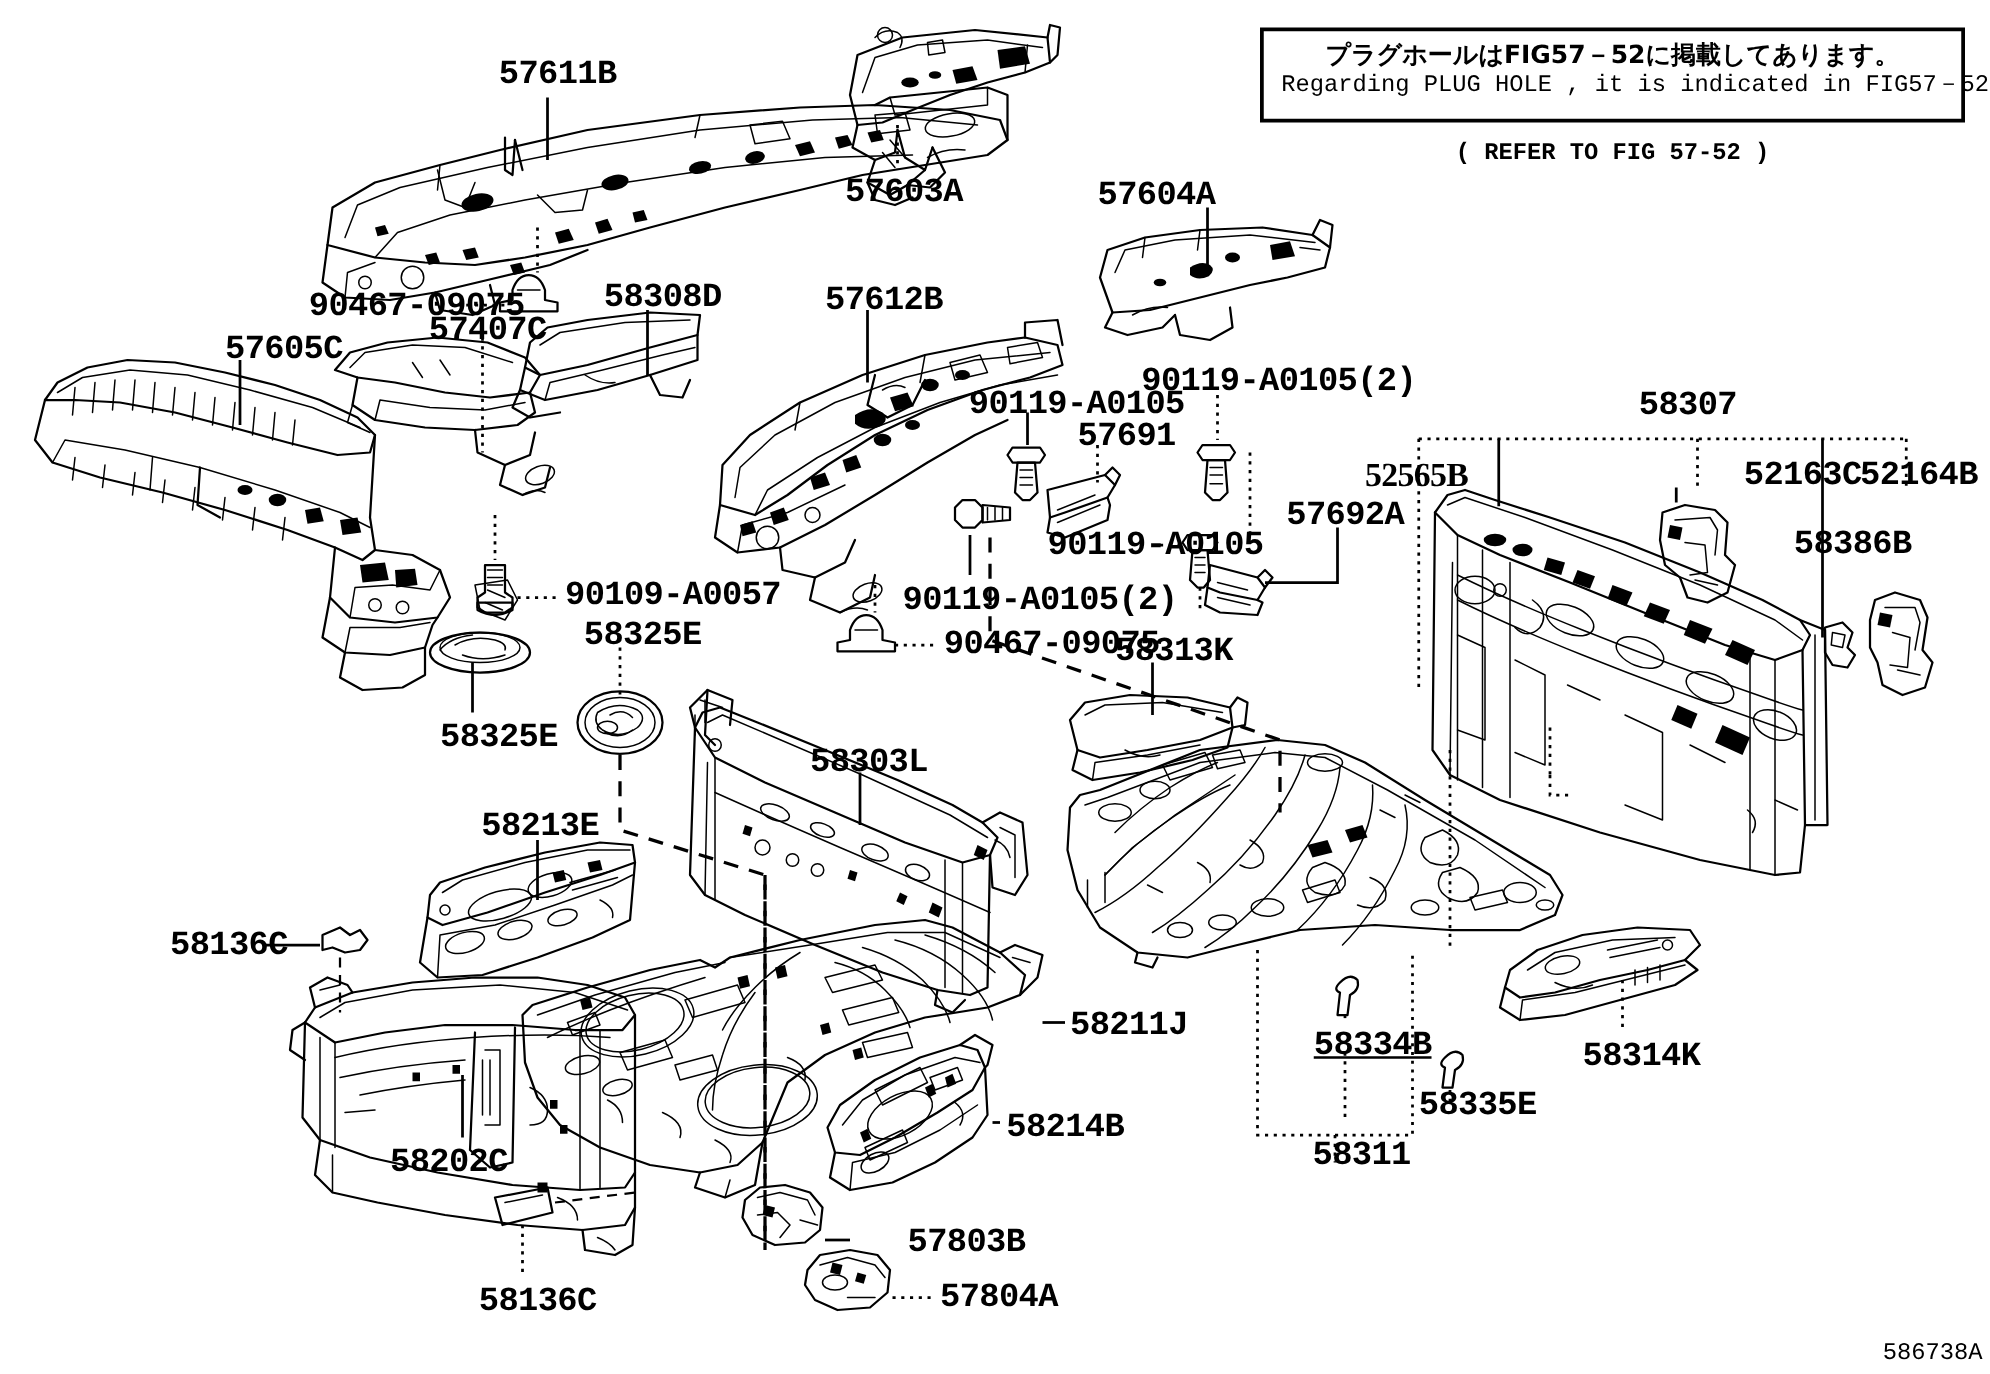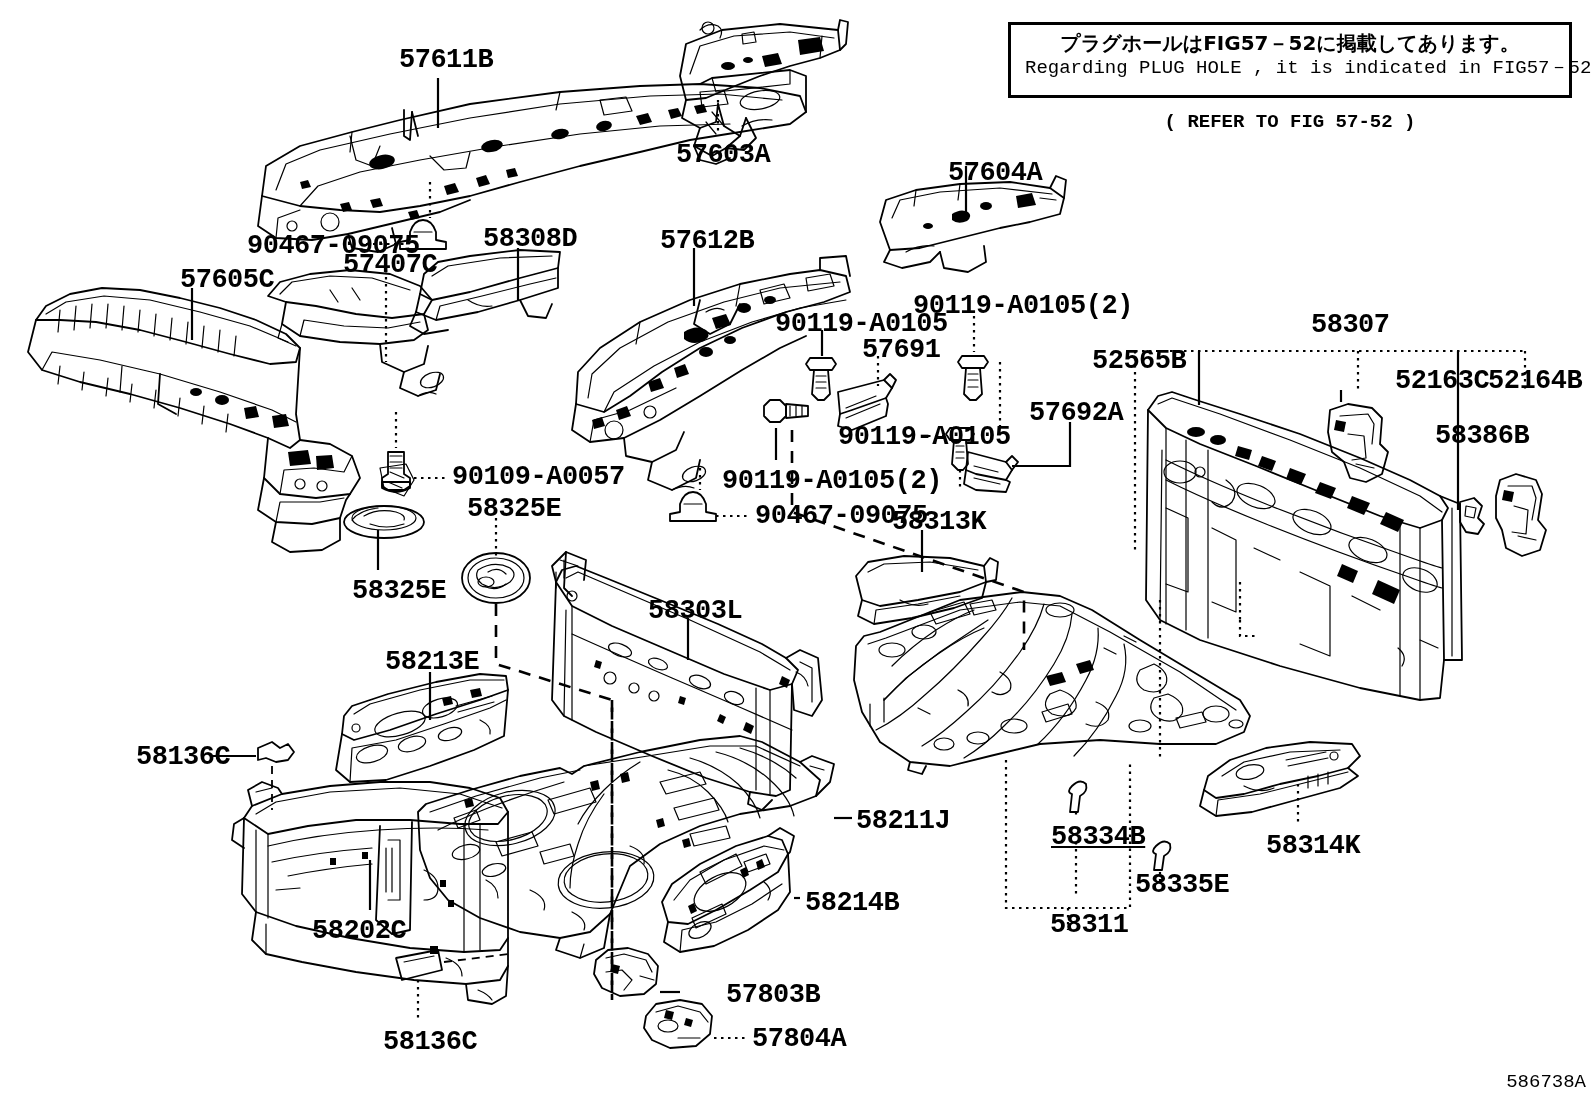--- a/index.html
+++ b/index.html
@@ -666,31 +666,31 @@
 
 <div class="note-box" style="left:1008px;top:22px;width:564px;height:76px;">
   <div class="note-jp">プラグホールはFIG57－52に掲載してあります。</div>
   <div class="note-en">Regarding  PLUG HOLE , it is  indicated  in  FIG57－52</div>
   <div class="note-ref">(  REFER TO FIG 57-52  )</div>
 </div>
 
 <div id="labels">
       <div class="lbl" style="left: 399px; top: 47px;">57611B</div>
       <div class="lbl" style="left: 676px; top: 142px;">57603A</div>
-      <div class="lbl" style="left: 948px; top: 144px; margin-top: 16px;">57604A</div>
+      <div class="lbl" style="left: 878px; top: 144px;">57604A</div>
       <div class="lbl" style="left: 247px; top: 233px;">90467-09075</div>
       <div class="lbl" style="left: 483px; top: 226px;">58308D</div>
       <div class="lbl" style="left: 660px; top: 228px;">57612B</div>
       <div class="lbl" style="left: 343px; top: 252px;">57407C</div>
       <div class="lbl" style="left: 180px; top: 267px;">57605C</div>
       <div class="lbl" style="left: 913px; top: 293px;">90119-A0105(2)</div>
       <div class="lbl" style="left: 1311px; top: 312px;">58307</div>
       <div class="lbl" style="left: 775px; top: 311px;">90119-A0105</div>
       <div class="lbl" style="left: 862px; top: 337px;">57691</div>
-      <div class="lbl" style="left: 1092px; top: 348px;">52565B</div>
+      <div class="lbl" style="left: 1092px; top: 367px; font-family: Liberation Serif, serif;">52565B</div>
       <div class="lbl" style="left: 1395px; top: 368px;">52163C</div>
       <div class="lbl" style="left: 1488px; top: 368px;">52164B</div>
       <div class="lbl" style="left: 1029px; top: 400px; font-family: Liberation Mono, monospace;">57692A</div>
       <div class="lbl" style="left: 1435px; top: 423px;">58386B</div>
       <div class="lbl" style="left: 838px; top: 424px;">90119-A0105</div>
       <div class="lbl" style="left: 452px; top: 464px;">90109-A0057</div>
       <div class="lbl" style="left: 467px; top: 496px;">58325E</div>
       <div class="lbl" style="left: 722px; top: 468px;">90119-A0105(2)</div>
       <div class="lbl" style="left: 755px; top: 503px;">90467-09075</div>
       <div class="lbl" style="left: 892px; top: 509px;">58313K</div>

